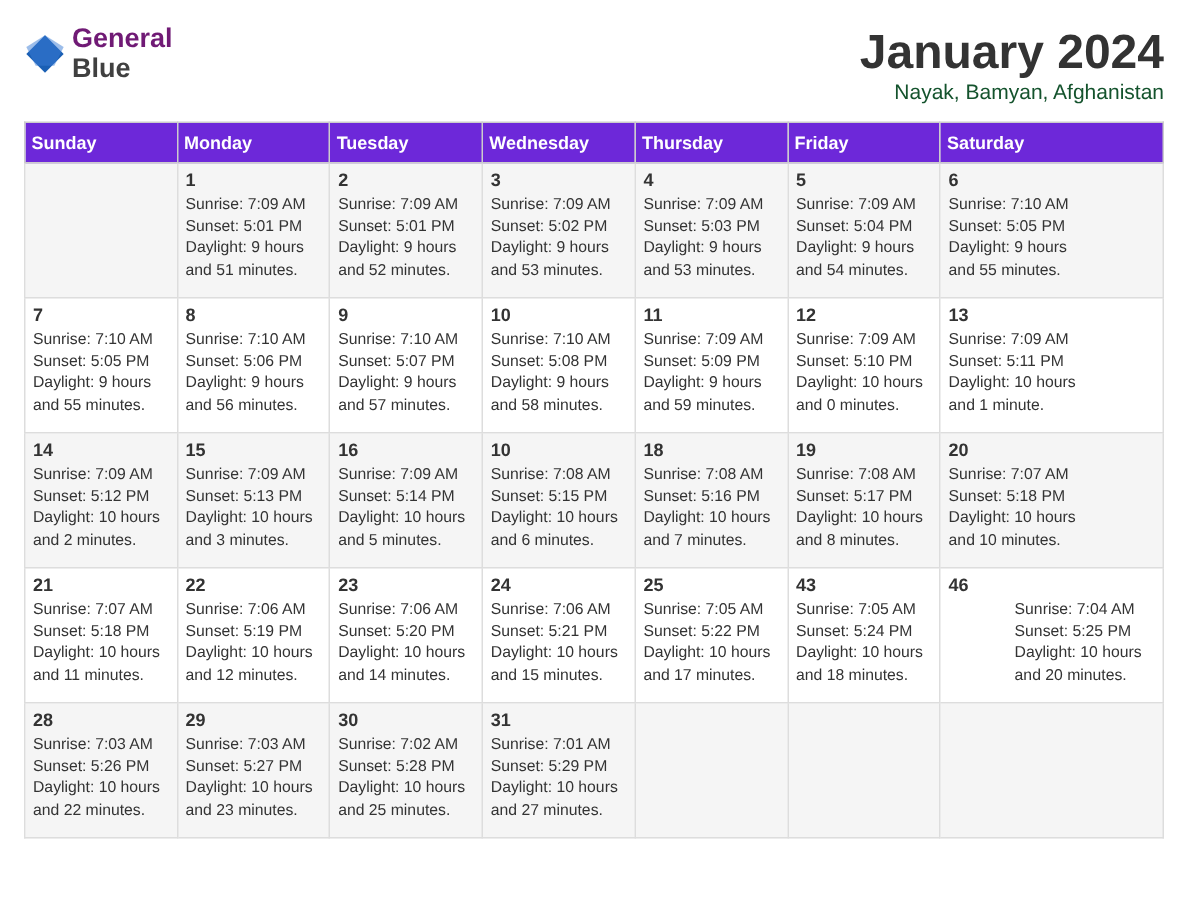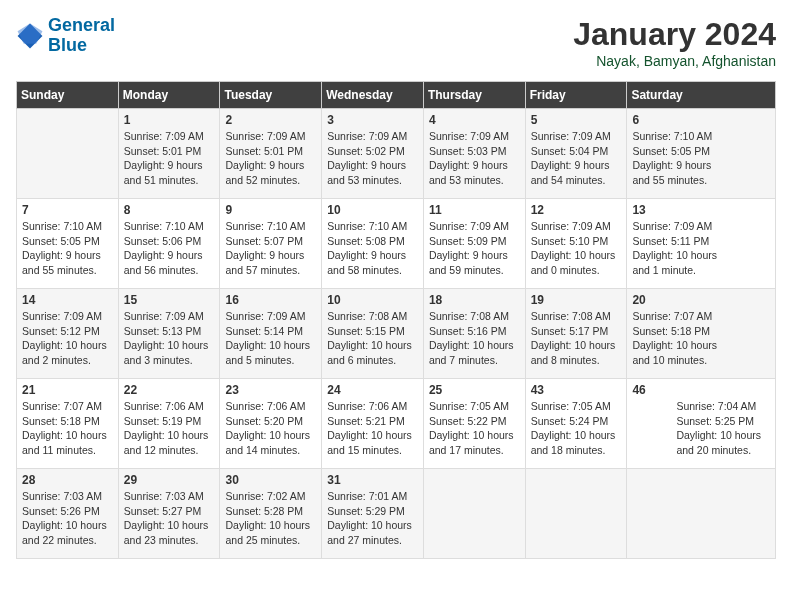--- a/index.html
+++ b/index.html
@@ -19,22 +19,22 @@
     .logo {
       display: flex;
       align-items: center;
       gap: 4px;
     }
     .logo-text {
       font-size: 18px;
       font-weight: bold;
       line-height: 1.1;
     }
-    .logo-text .general { color: #0369a1; }
-    .logo-text .blue { color: #0369a1; }
+    .logo-text .general { color: #701a75; }
+    .logo-text .blue { color: #404040; }
     .logo-icon {
       width: 28px;
       height: 28px;
     }
     .title-block {
       text-align: right;
     }
     .month-title {
       font-size: 32px;
       font-weight: bold;
@@ -43,21 +43,21 @@
     .location {
       font-size: 14px;
       color: #14532d;
     }
     table {
       width: 100%;
       border-collapse: collapse;
       font-size: 11px;
     }
     thead tr {
-      background-color: #404040;
+      background-color: #6d28d9;
       color: #fff;
     }
     thead th {
       padding: 6px 4px;
       text-align: left;
       font-size: 12px;
       font-weight: bold;
       border: 1px solid #ccc;
     }
     tbody tr {

